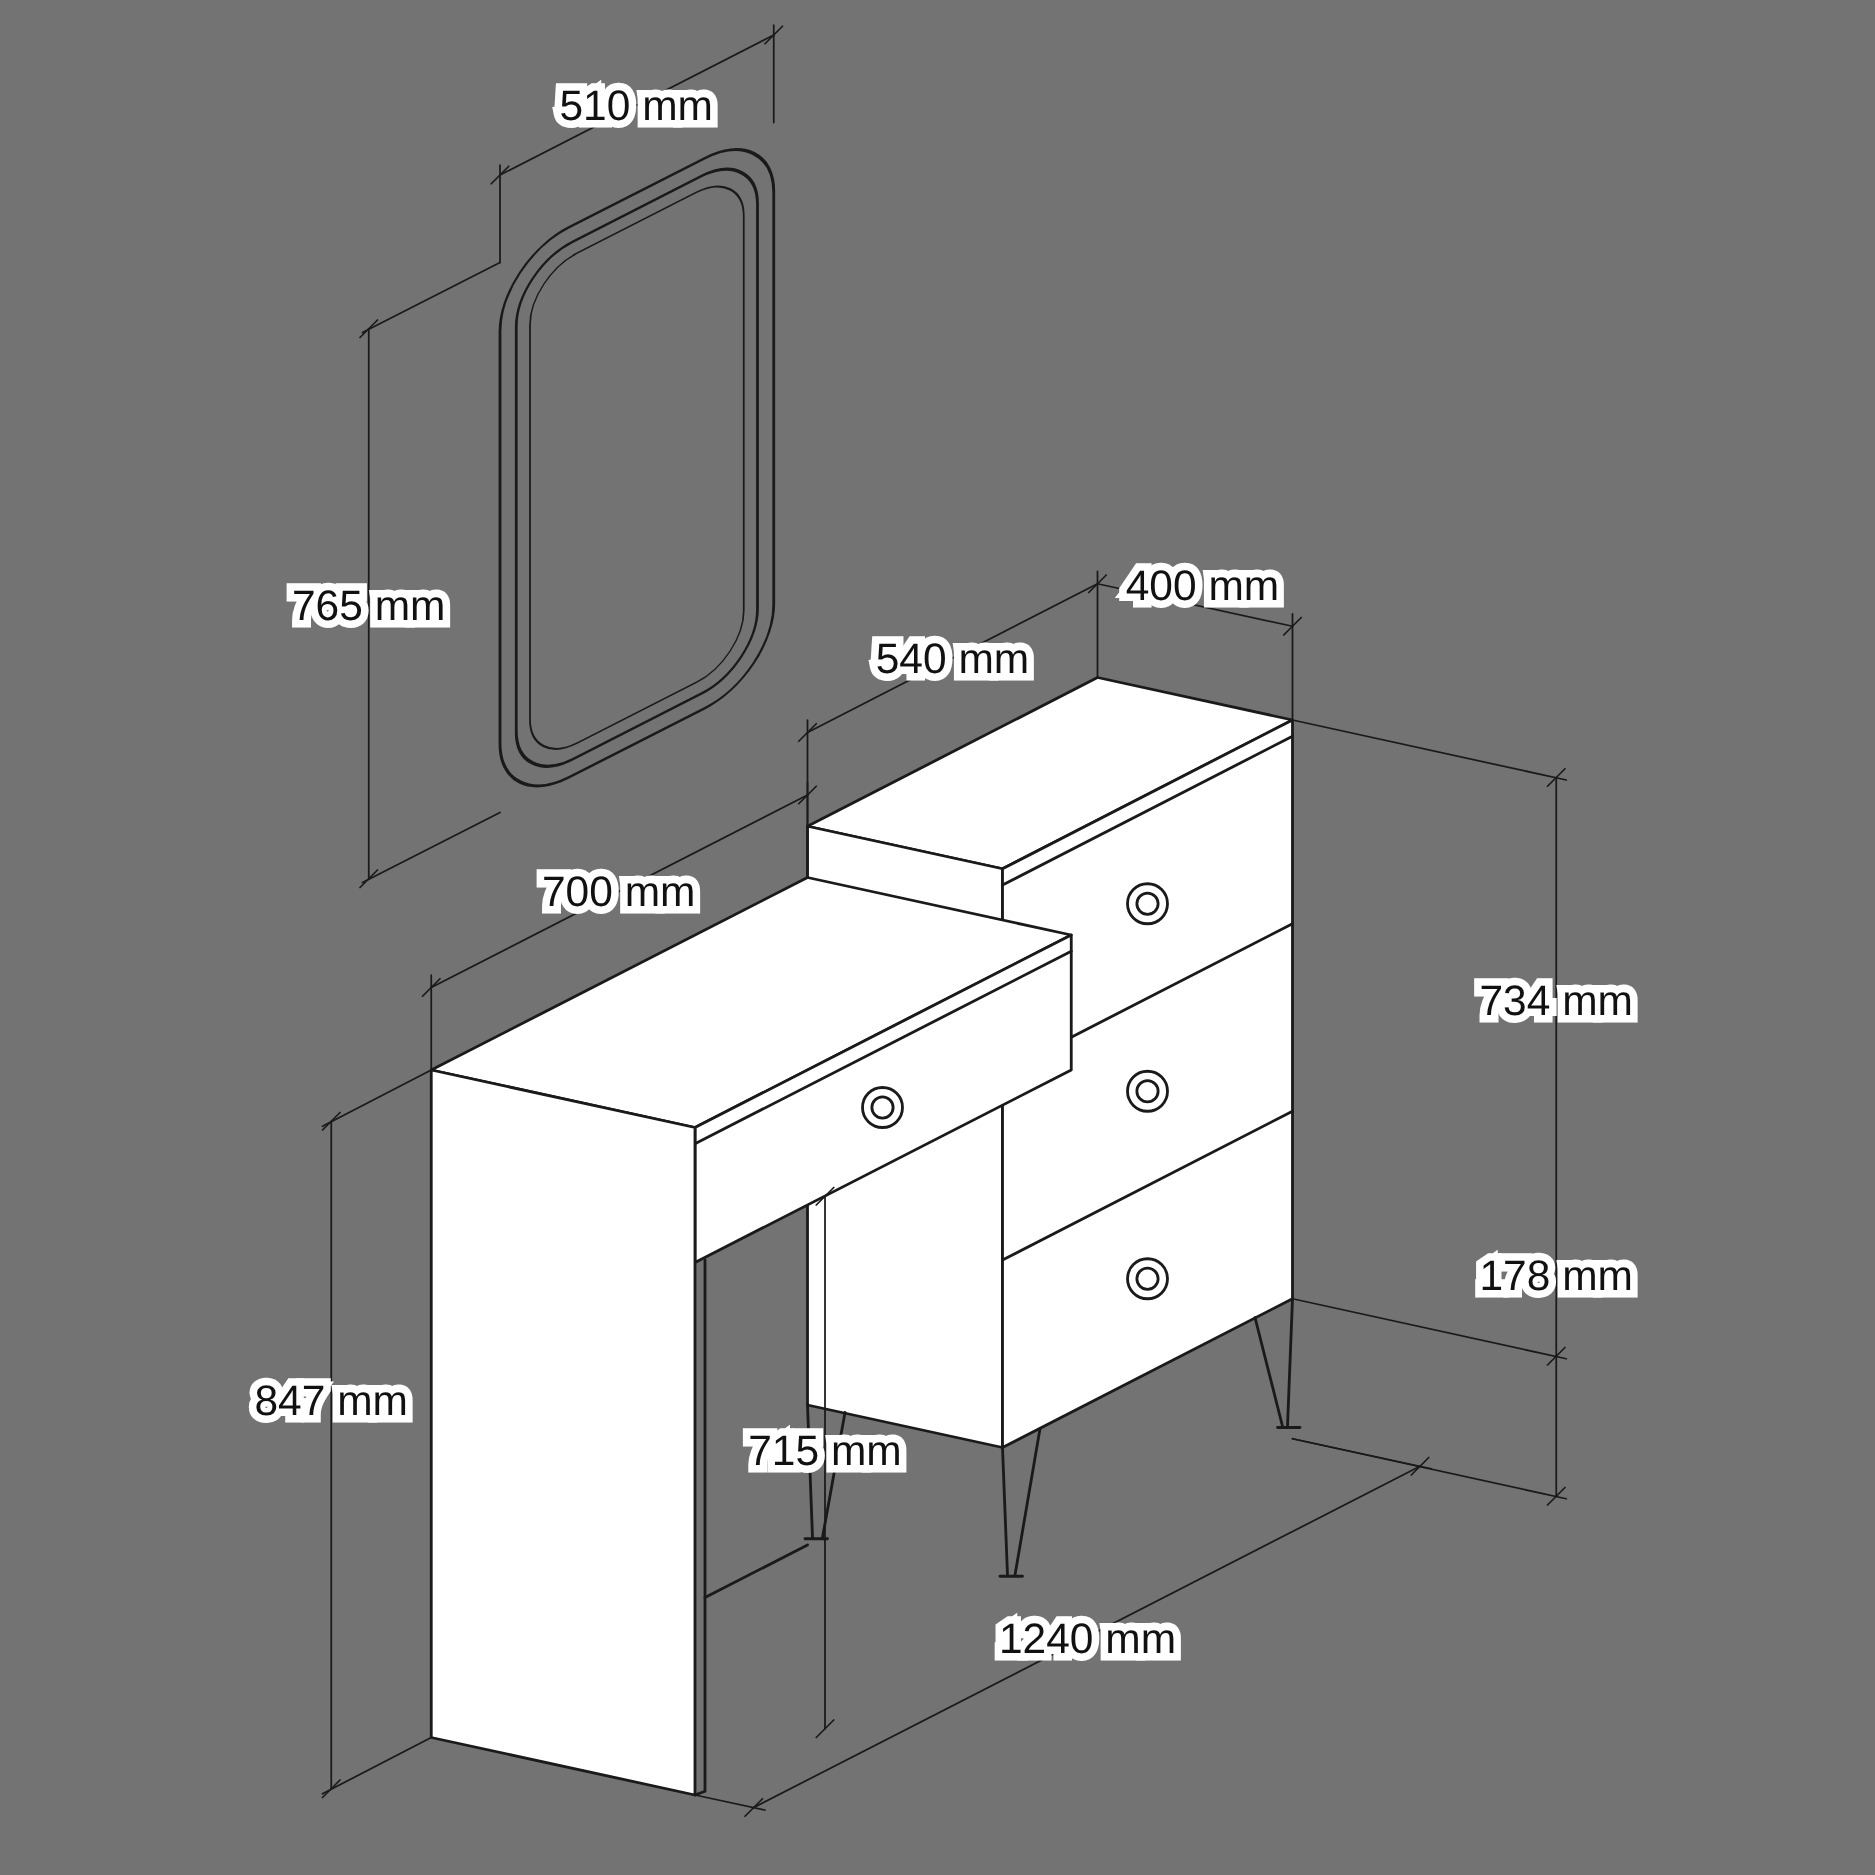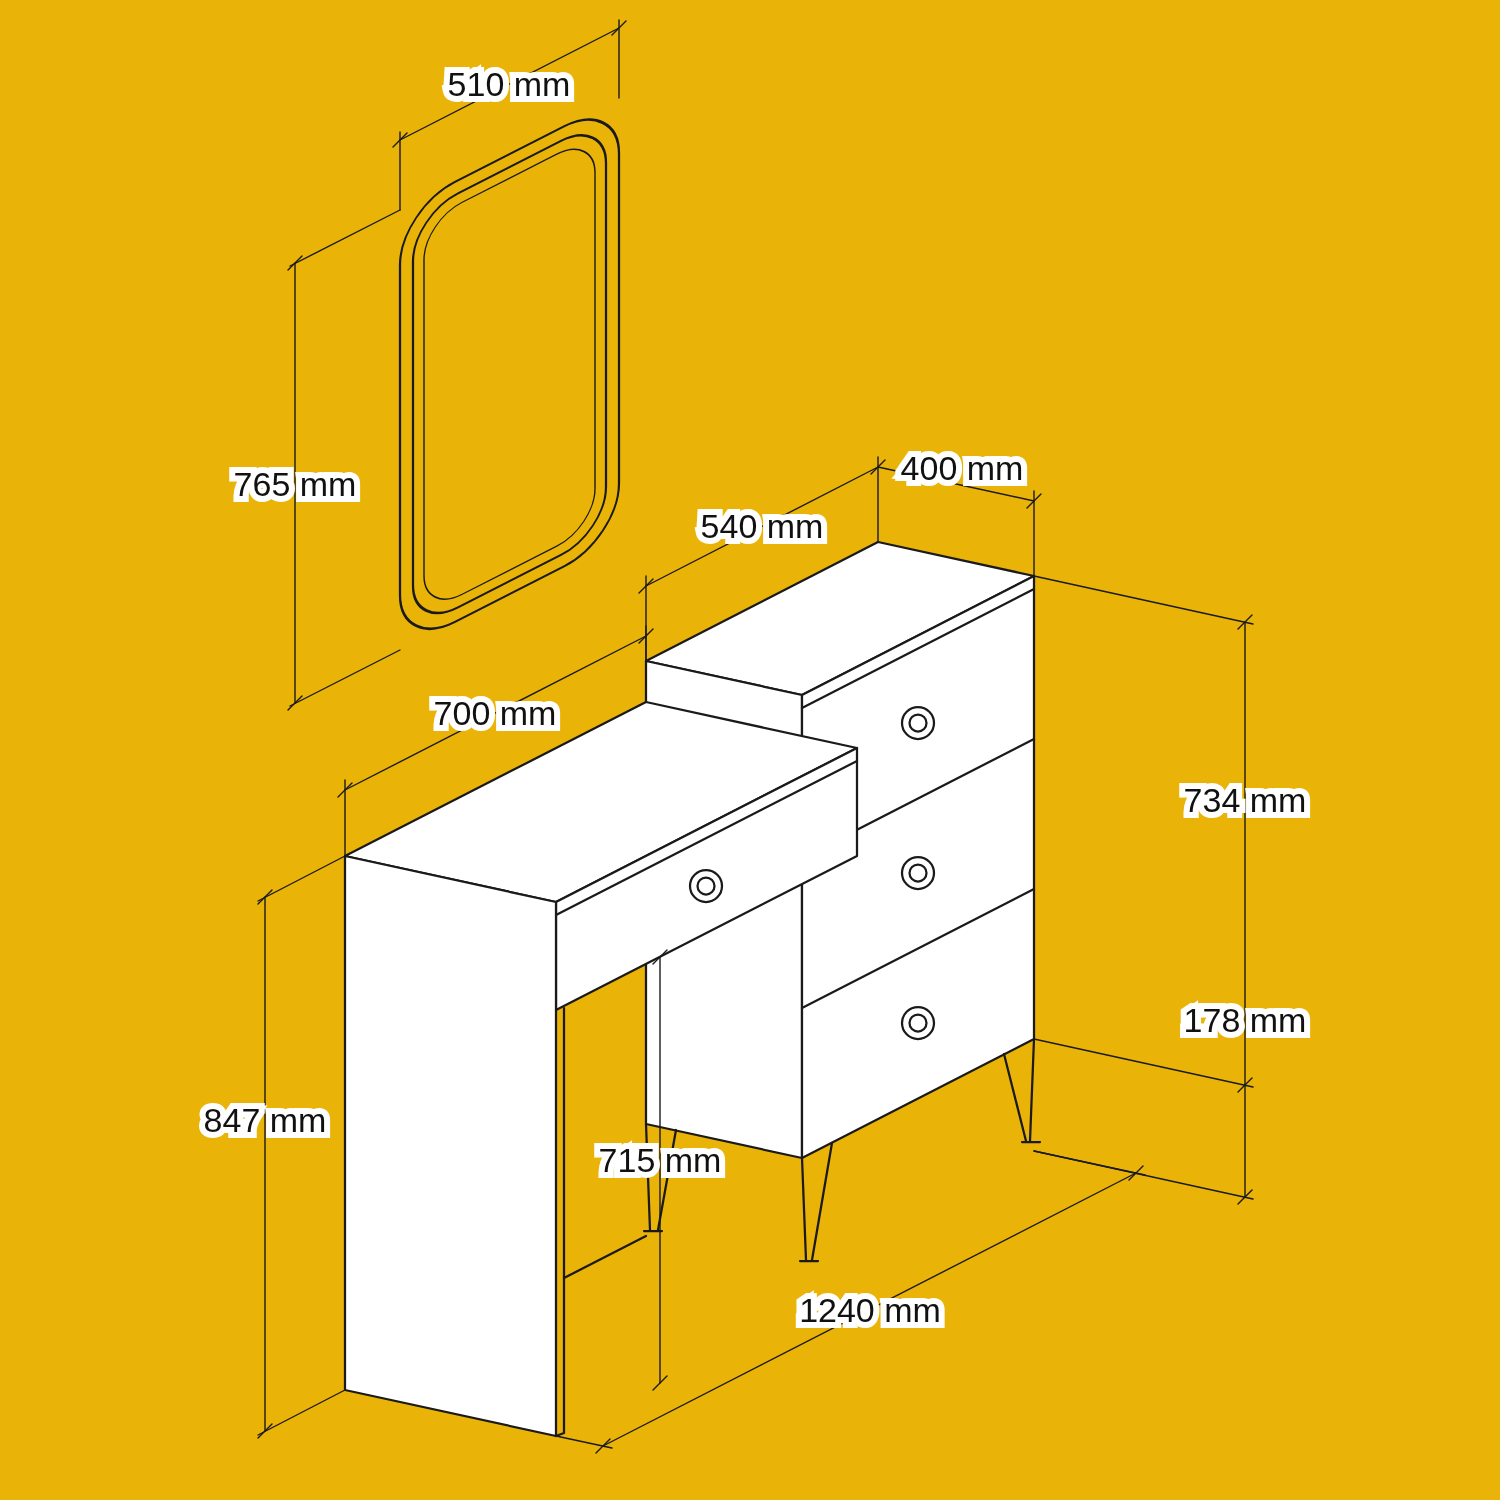--- a/index.html
+++ b/index.html
@@ -1,16 +1,16 @@
 <!DOCTYPE html>
 <html><head>
 <meta charset="utf-8">
 <style>
   html,body{margin:0;padding:0;background:#ffffff;}
-  .stage{position:relative;width:1500px;height:1500px;background:#eab308;overflow:hidden;}
+  .stage{position:relative;width:1500px;height:1500px;background:#737373;overflow:hidden;}
   svg{display:block;}
   .objfill{fill:#ffffff;stroke:#1a1a1a;stroke-width:2.25;stroke-linejoin:round;stroke-linecap:round;}
   .obj{fill:none;stroke:#1a1a1a;stroke-width:2.25;stroke-linejoin:round;stroke-linecap:round;}
   .thin{fill:none;stroke:#1a1a1a;stroke-width:1.4;stroke-linejoin:round;stroke-linecap:round;}
   .dim{fill:none;stroke:#1a1a1a;stroke-width:1.4;stroke-linecap:round;}
   .lbl{
     font-family:"Liberation Sans", sans-serif;
     font-size:34px;
     fill:#111111;
     stroke:#ffffff;

